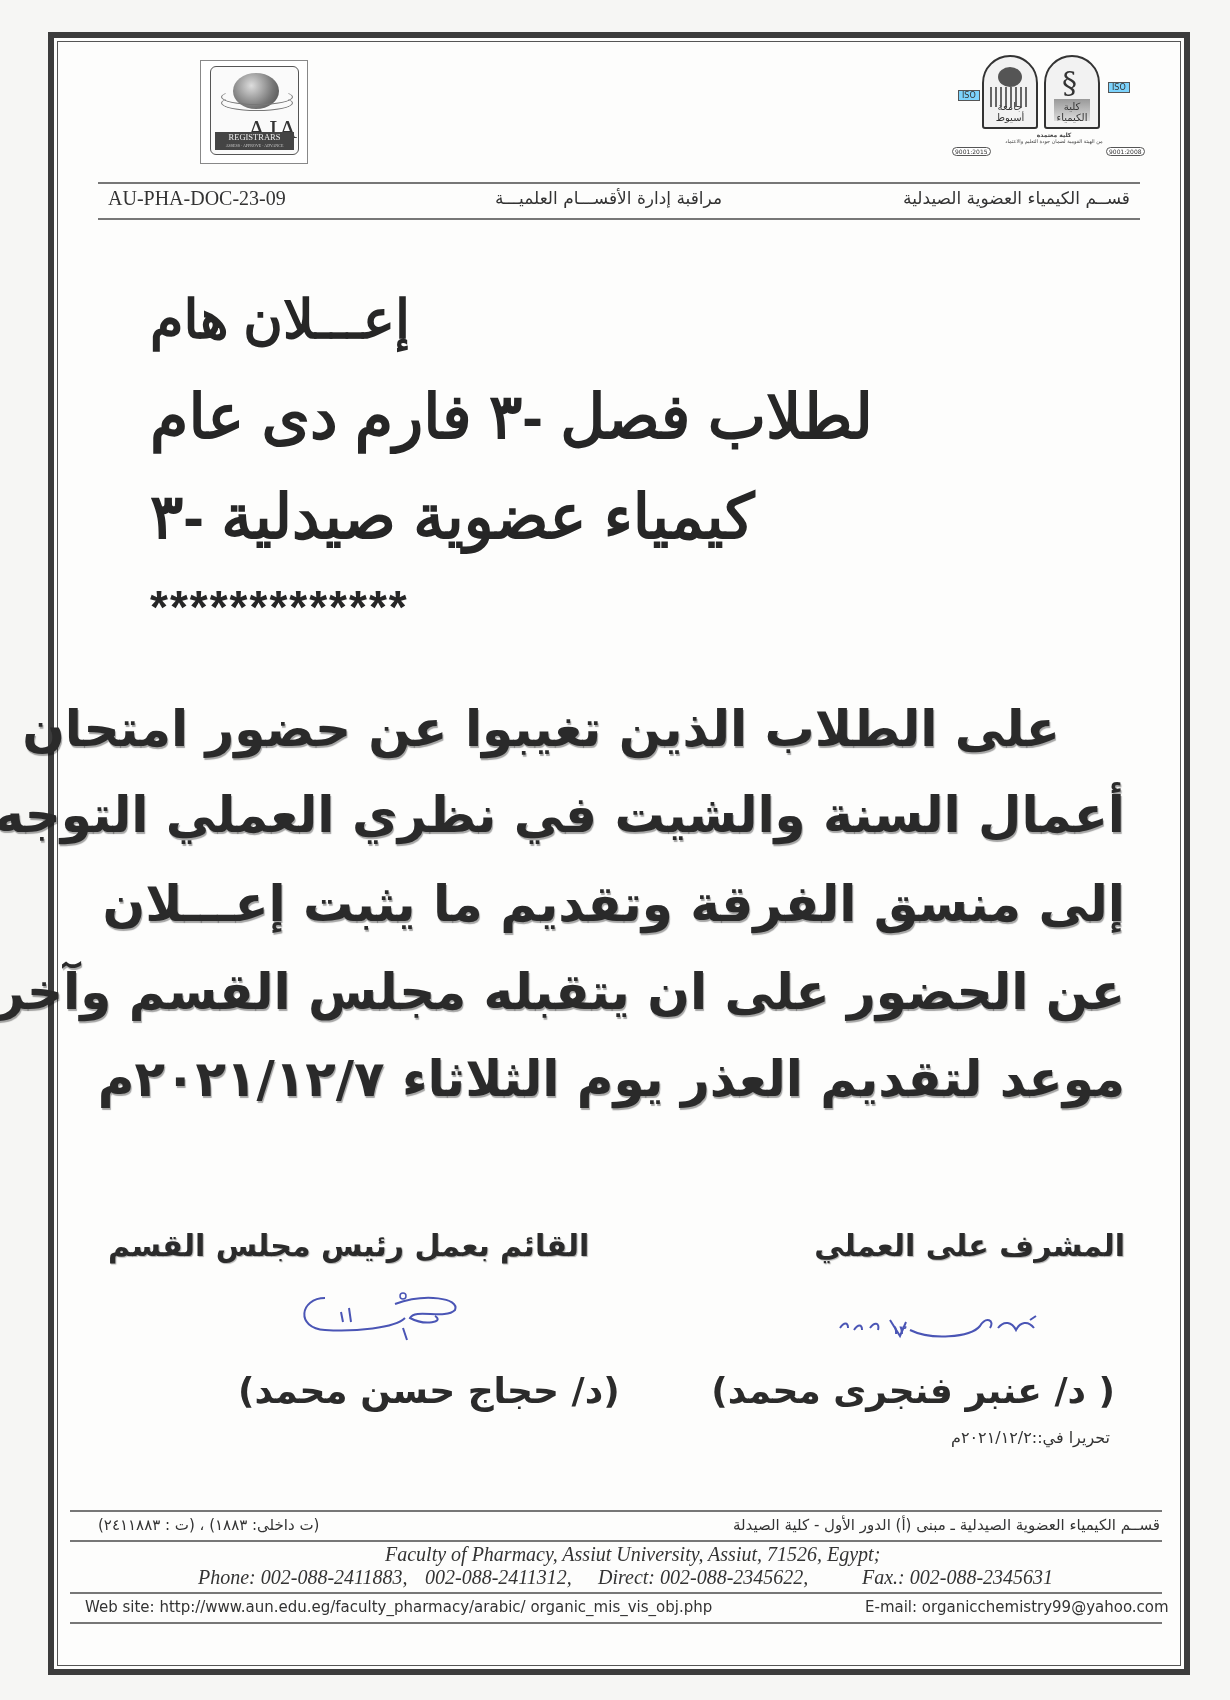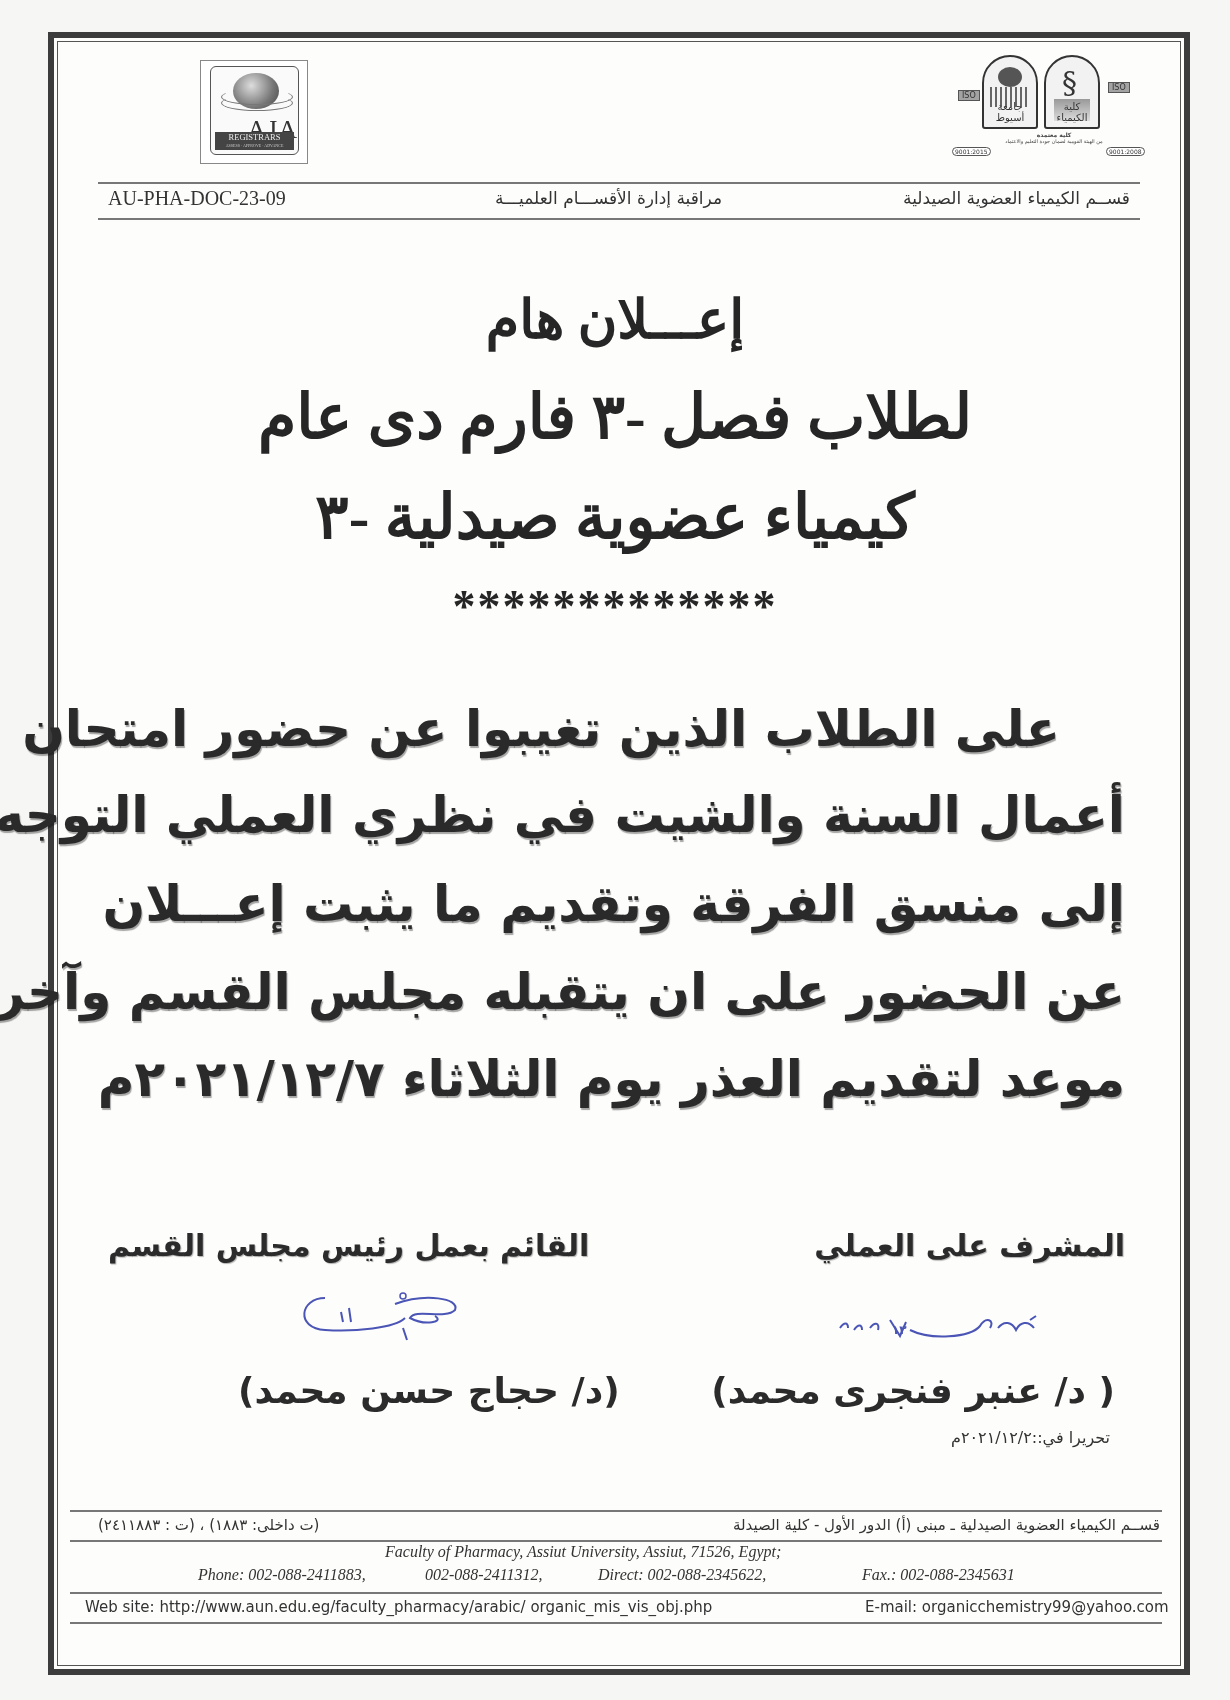--- a/index.html
+++ b/index.html
@@ -46,56 +46,56 @@
   .uni-arch {
     position:absolute; top:3px; width:56px; height:74px; border:2px solid #333;
     border-radius:28px 28px 3px 3px; background:#f2f2f2; box-sizing:border-box;
   }
   .uni-arch .sun { position:absolute; left:14px; top:10px; width:24px; height:20px; border-radius:50%; background:#555; }
   .uni-arch .rays { position:absolute; left:6px; top:30px; right:6px; height:20px;
     background:repeating-linear-gradient(90deg,#666 0 2px,transparent 2px 5px); }
   .uni-arch .lbl { position:absolute; left:4px; right:4px; bottom:4px; font-size:10px; text-align:center; color:#333; }
   .uni-arch .snake { position:absolute; left:16px; top:8px; font-size:30px; font-family:"DejaVu Serif", serif; color:#333; }
   .uni-arch .cup { position:absolute; left:8px; right:8px; top:42px; height:22px; background:linear-gradient(#999,#ddd); }
-  .iso-tag { position:absolute; font-size:8px; border:1px solid #555; padding:0 3px; background:#a3a3a3; color:#333; }
+  .iso-tag { position:absolute; font-size:8px; border:1px solid #555; padding:0 3px; background:#7dd3fc; color:#333; }
   .uni-caption {
     position:absolute; left:16px; top:80px; width:160px; font-size:5px; line-height:6px;
     text-align:center; color:#444; direction:rtl;
   }
   .uni-caption b { display:block; font-size:6px; }
   .iso-std { position:absolute; top:95px; font-size:6px; border:1px solid #555; border-radius:5px; padding:0 2px; color:#333; background:#fff; }
 
   .hdr-text { top:188px; font-size:17px; color:#333; white-space:nowrap; }
   .hdr-code { left:108px; font-family:"Liberation Serif", serif; font-size:20px; top:187px; }
 
   
   .title {
-    left:150px; width:930px; text-align:center; direction:rtl;
-    font-family:Liberation Serif, serif; font-weight:bold; color:#262626;
+    left:150px; width:930px; text-align:left; direction:rtl;
+    font-family:Liberation Sans, sans-serif; font-weight:bold; color:#262626;
     letter-spacing:1px;
   }
   .t1 { top:288px; font-size:54px; }
   .t2 { top:380px; font-size:62px; }
   .t3 { top:480px; font-size:62px; }
   .stars { top:580px; font-size:46px; letter-spacing:2px; }
 
   .body-line {
     right:105px; direction:rtl; text-align:right; white-space:nowrap;
     font-family:"DejaVu Sans", sans-serif; font-weight:bold; font-size:50px; color:#2a2a2a;
     text-shadow:1px 2px 1px rgba(0,0,0,0.35);
   }
 
   .sig-title { font-weight:bold; font-size:30px; color:#2b2b2b; direction:rtl; white-space:nowrap;
     text-shadow:1px 1px 1px rgba(0,0,0,0.3); }
   .sig-name { font-weight:bold; font-size:36px; color:#2b2b2b; direction:rtl; white-space:nowrap; }
   .signature { position:absolute; }
   .date-line { font-size:16px; color:#333; direction:rtl; white-space:nowrap; }
 
   .ftr { font-size:15px; color:#333; white-space:nowrap; }
-  .ftr-serif { font-family:"Liberation Serif", serif; font-style:italic; font-size:16px; color:#333; white-space:nowrap; }
+  .ftr-serif { font-family:"Liberation Serif", serif; font-style:italic; font-size:20px; color:#333; white-space:nowrap; }
 </style>
 </head>
 <body>
 
 <div class="page-frame"></div>
 
 <div class="abs aja-logo">
   <div class="aja-inner">
     <div class="aja-globe"></div>
     <div class="aja-ring" style="top:22px;"></div>

